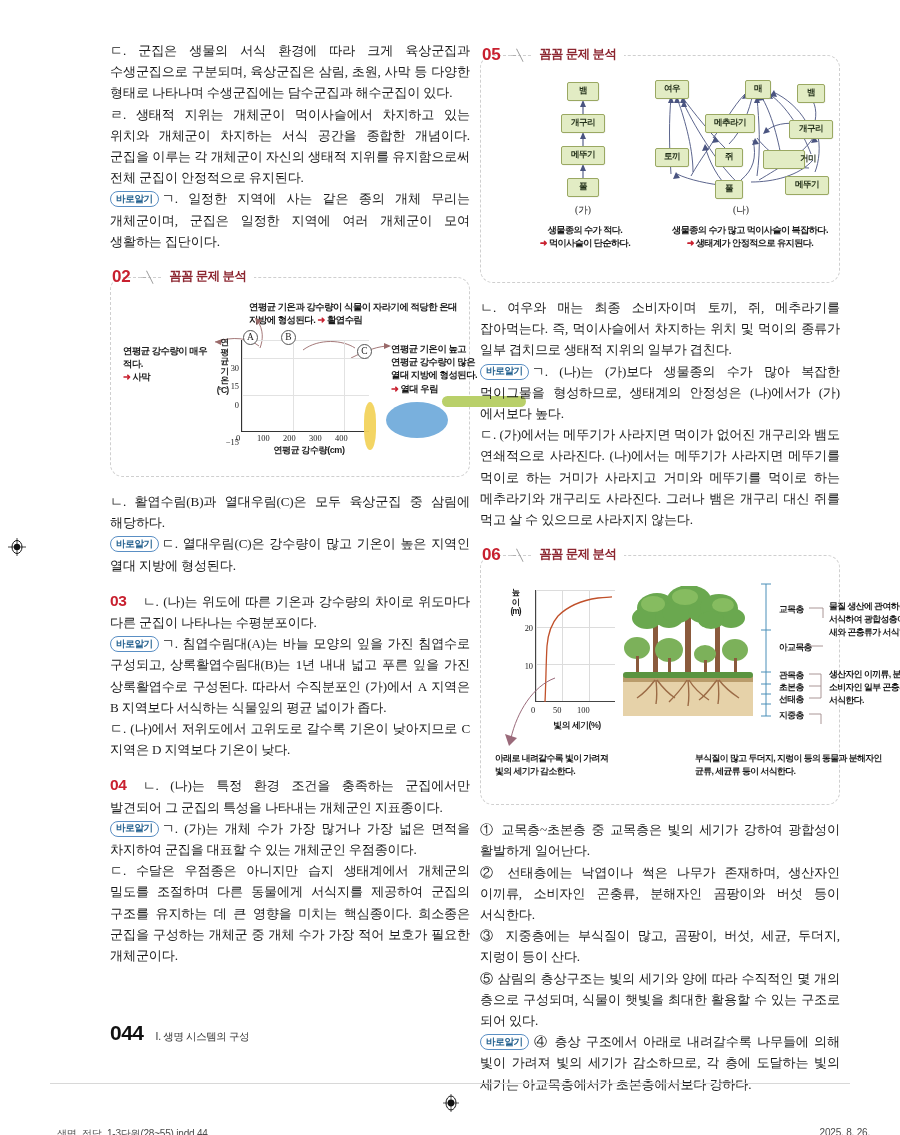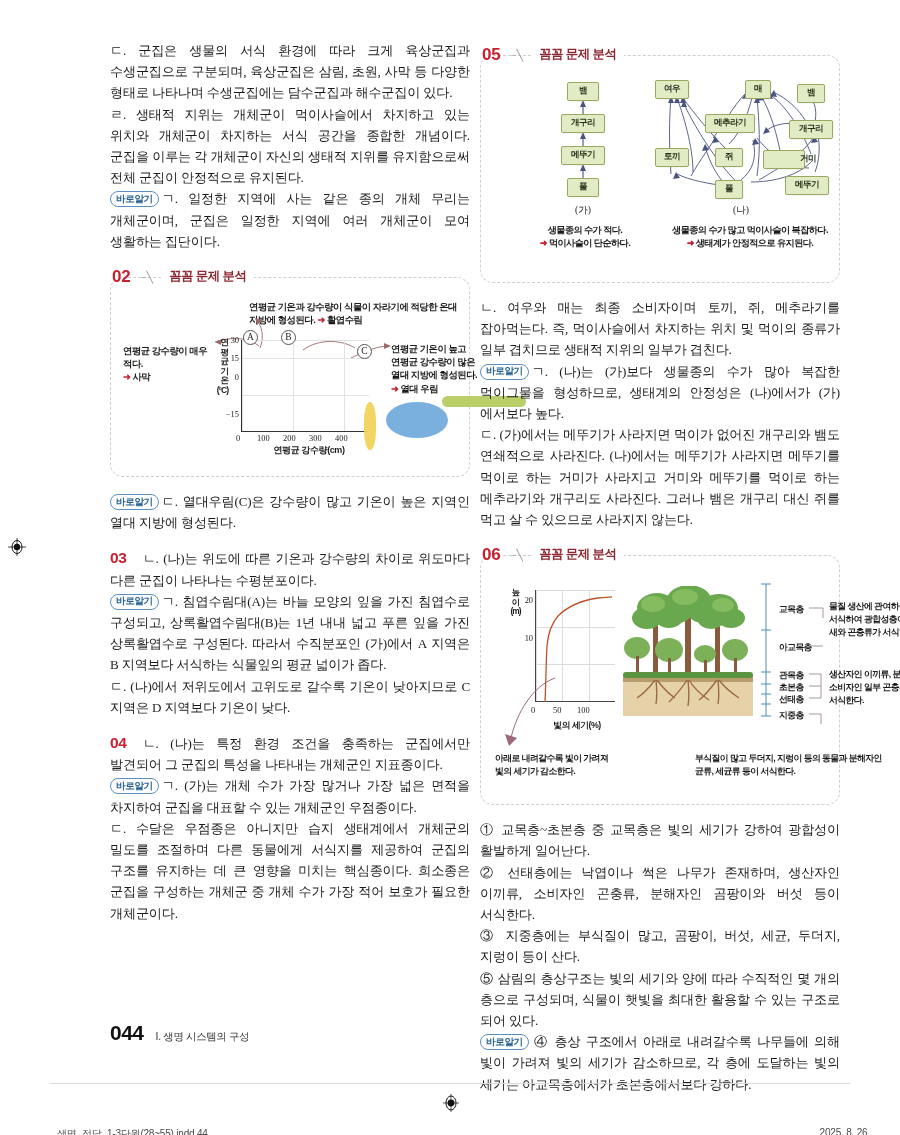--- a/index.html
+++ b/index.html
@@ -113,21 +113,21 @@
   .ylab {
     position:absolute; left:92px; top:40px;
     width:13px; font-size:8.6px; line-height:9.6px;
     font-family:"Liberation Sans", sans-serif; font-weight:bold;
     text-align:right; letter-spacing:-1px;
   }
   .ytick, .xtick {
     position:absolute; font-size:8.4px;
     font-family:"Liberation Serif", serif;
   }
-  .ytick { right:0; width:22px; text-align:right; }
+  .ytick { right:0; width:22px; text-align:right;margin-top:28px; }
   .xlab {
     position:absolute; left:106px; top:146px; width:160px;
     text-align:center; font-size:9px; font-weight:bold;
     font-family:"Liberation Sans", sans-serif; letter-spacing:-0.4px;
   }
   .blob { position:absolute; }
   .blob-a { left:122px; top:62px; width:12px; height:48px;
             background:#f2d35c; border-radius:50%/40%; opacity:.95; }
   .blob-b { left:144px; top:62px; width:62px; height:36px;
             background:#79b0dd; border-radius:50%; }
@@ -314,20 +314,21 @@
           <div class="xtick" style="left:160px;top:136px;">200</div>
           <div class="xtick" style="left:186px;top:136px;">300</div>
           <div class="xtick" style="left:212px;top:136px;">400</div>
 
           <div class="xlab">연평균 강수량(cm)</div>
         </div>
       </div>
     </div>
 
     <div class="block">
+      <p class="para">ㄴ. 활엽수림(B)과 열대우림(C)은 모두 육상군집 중 삼림에 해당하다.</p>
       <p class="para">
         <span class="badge-wrong">바로알기</span><span>ㄷ. 열대우림(C)은 강수량이 많고 기온이 높은 지역인 열대 지방에 형성된다.</span>
       </p>
     </div>
 
     <div class="block">
       <p class="para">
         <span class="qnum">03</span><span>ㄴ. (나)는 위도에 따른 기온과 강수량의 차이로 위도마다 다른 군집이 나타나는 수평분포이다.</span>
       </p>
       <p class="para">

